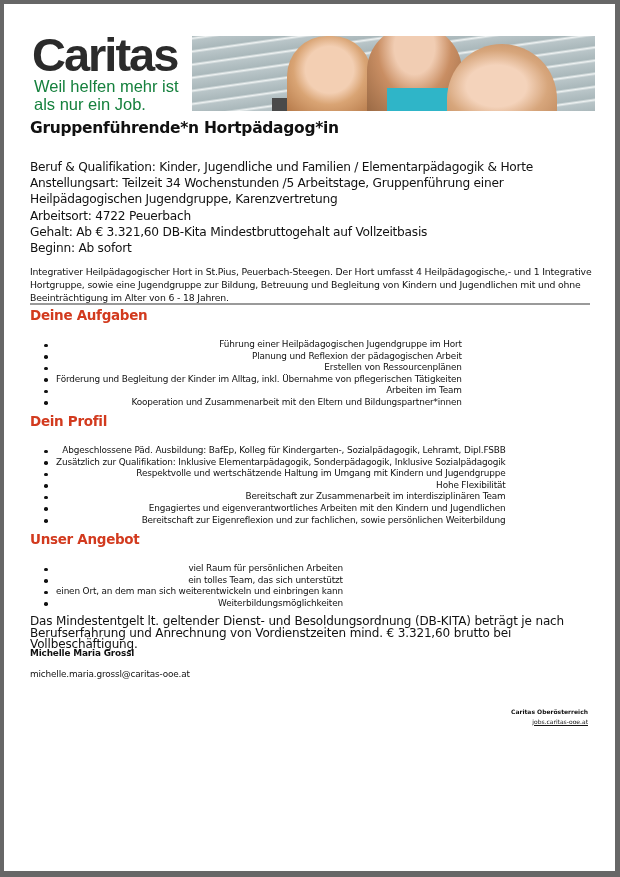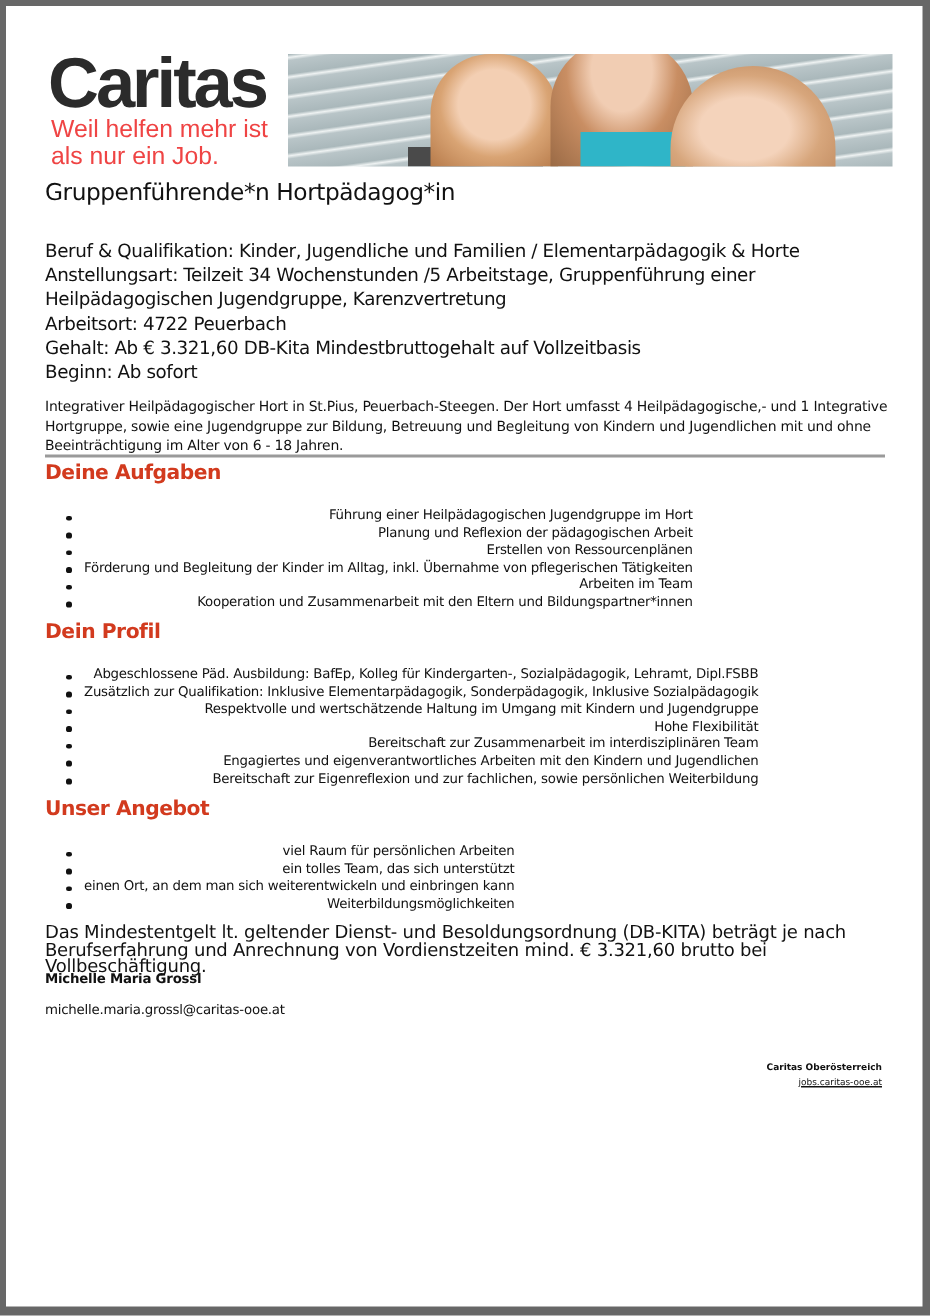--- a/index.html
+++ b/index.html
@@ -16,38 +16,38 @@
   }
   .logo {
     position: absolute; left: 28px; top: 27px;
     font-family: "Liberation Sans", sans-serif;
     font-weight: bold; font-size: 47px; letter-spacing: -2px;
     color: #2b2b2b; line-height: 1;
   }
   .tagline {
     position: absolute; left: 30px; top: 73px;
     font-family: "Liberation Sans", sans-serif;
-    font-size: 16.5px; line-height: 18px; color: #ef4444;
+    font-size: 16.5px; line-height: 18px; color: #15803d;
   }
   .hero {
     position: absolute; left: 188px; top: 32px;
     width: 403px; height: 75px; overflow: hidden;
     background: repeating-linear-gradient(-8deg, #aab8bb 0px, #b9c5c8 9px, #eef2f2 11px, #aab8bb 13px);
   }
   .hero .p1 { position:absolute; left:95px; top:0; width:85px; height:75px; border-radius:40px 40px 0 0;
     background: radial-gradient(ellipse at 50% 45%, #f3cfb3 0 40%, #d9a474 60%, #b67a4a 100%); }
   .hero .p2 { position:absolute; left:175px; top:-10px; width:95px; height:85px; border-radius:45px 45px 0 0;
     background: radial-gradient(ellipse at 50% 25%, #f1cdb3 0 30%, #c98e63 55%, #9a6a45 100%); }
   .hero .p2b { position:absolute; left:195px; top:52px; width:70px; height:23px; background:#2fb5c8; }
   .hero .p1b { position:absolute; left:80px; top:62px; width:90px; height:13px; background:#4a4a4a; }
   .hero .p3 { position:absolute; left:255px; top:8px; width:110px; height:70px; border-radius:55px 55px 0 0;
     background: radial-gradient(ellipse at 45% 60%, #f4d3bb 0 35%, #d7a67c 60%, #b98257 100%); }
   .title {
     position: absolute; left: 26px; top: 115px;
-    font-weight: normal; font-size: 15.5px; letter-spacing: -0.3px; text-align: right;
+    font-weight: bold; font-size: 15.5px; letter-spacing: -0.3px; text-align: right;
   }
   .facts {
     position: absolute; left: 26px; top: 155px; width: 570px;
     font-weight: normal; font-size: 12.2px; line-height: 16.2px; letter-spacing: -0.25px;
   }
   .facts div { white-space: nowrap; }
   .intro {
     position: absolute; left: 26px; top: 261px; width: 565px;
     font-size: 9.3px; line-height: 13px; letter-spacing: -0.15px;
   }

